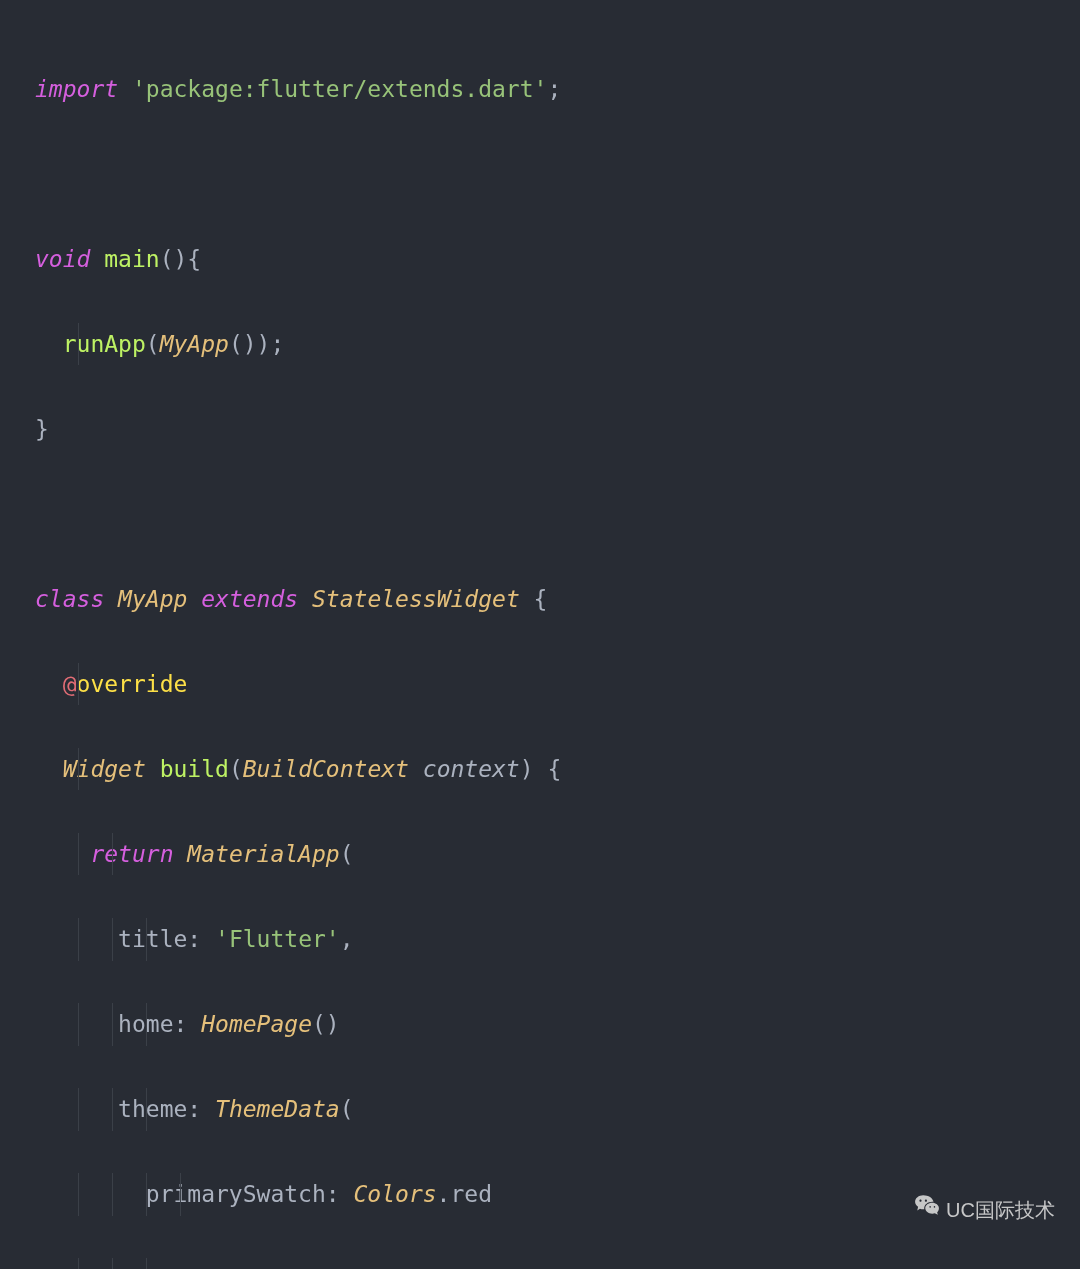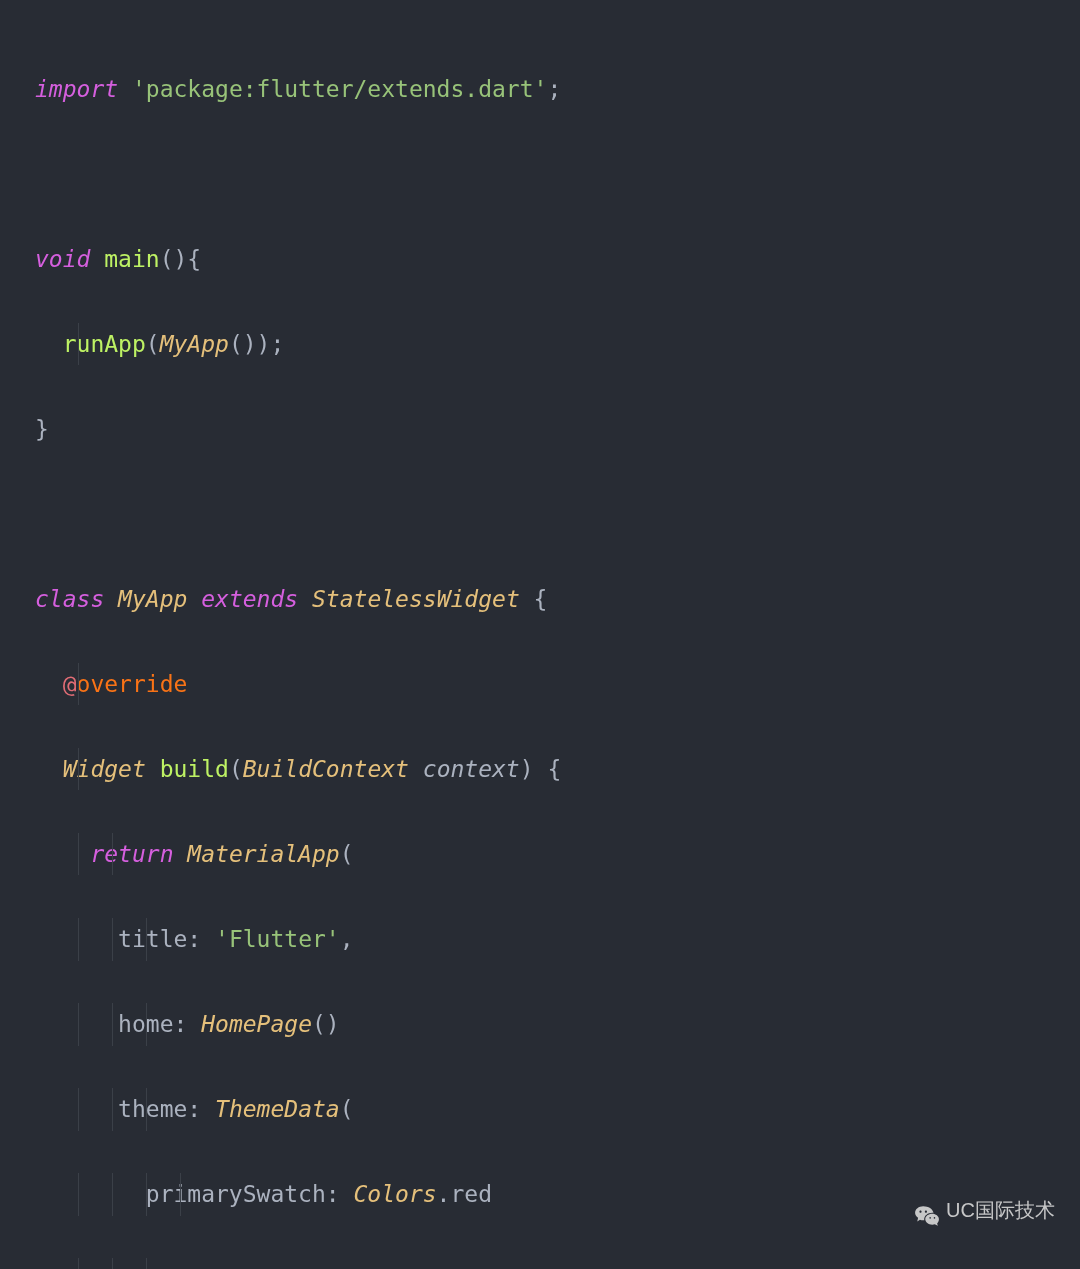--- a/index.html
+++ b/index.html
@@ -36,31 +36,31 @@
   .g1 { left: 43px; }
   .g2 { left: 77px; }
   .g3 { left: 111px; }
   .g4 { left: 145px; }
   
   .kw-pink { color: #d55fde; font-style: italic; margin-top: 24px; }
   .kw-blue { color: #bef264; }
   .cls-yellow { color: #e5c07b; font-style: italic; margin-top: 16px; }
   .str-green { color: #98c379; }
   .punct { color: #abb2bf; }
-  .ann-pink { color: #f97316; }
+  .ann-pink { color: #fde047; }
   .ann-at { color: #e06c75; }
   .param { color: #abb2bf; font-style: italic; margin-top: 36px; }
   .colon { color: #abb2bf; }
   
   .watermark {
     position: absolute;
     bottom: 40px;
     right: 25px;
     display: flex;
-    align-items: flex-end;
+    align-items: flex-start;
     gap: 6px;
     color: #d8d8d8;
     font-family: sans-serif;
     font-size: 20px;
     opacity: 0.9;
   }
   .wechat-icon {
     width: 26px;
     height: 26px;
     fill: #d8d8d8;

